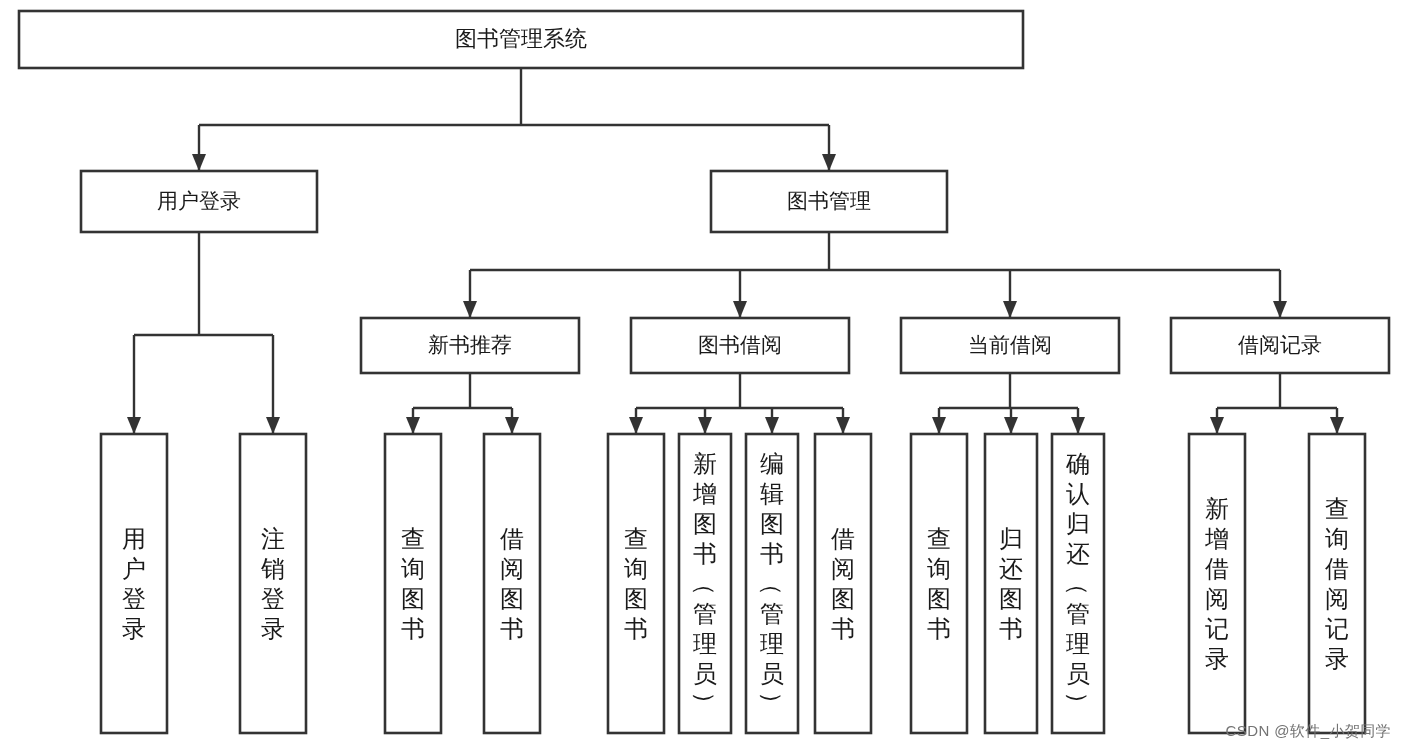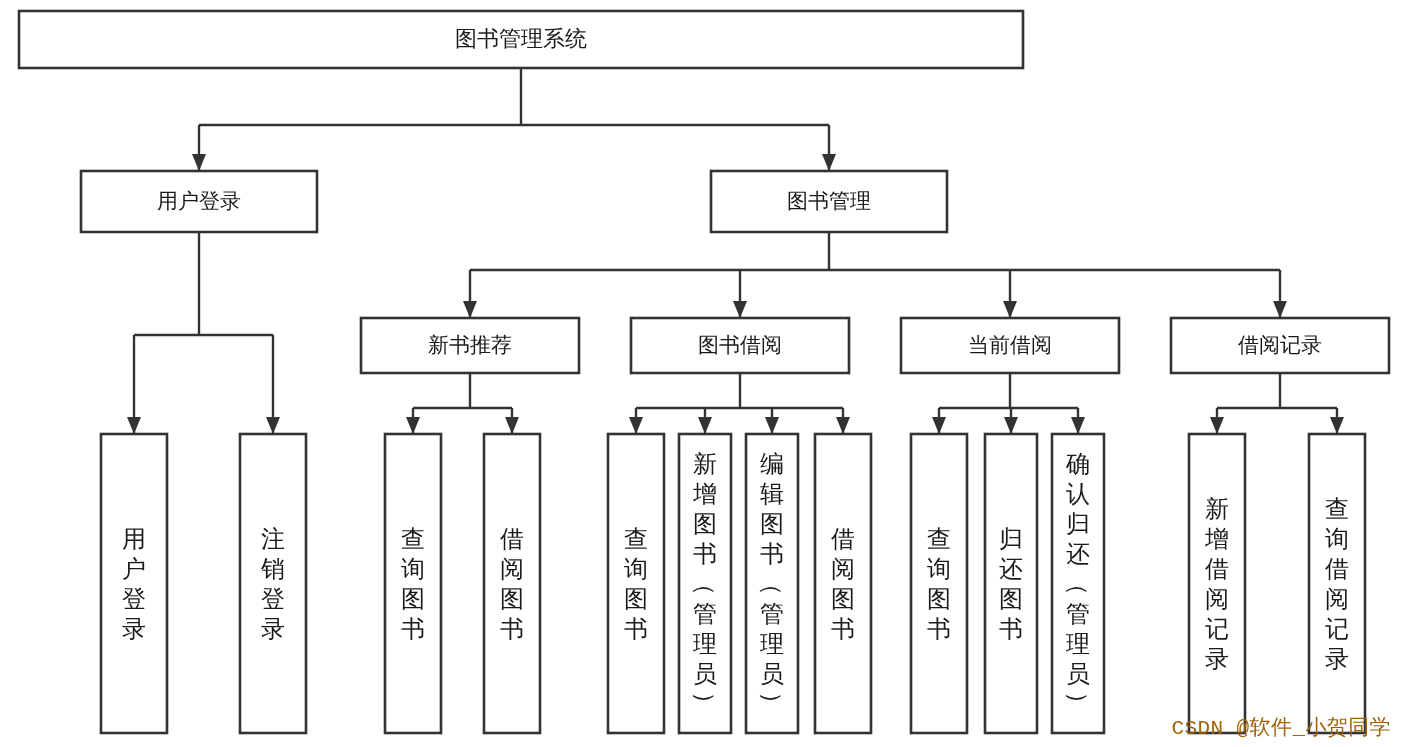--- a/index.html
+++ b/index.html
@@ -54,23 +54,23 @@
   .leaf-label-char {
     fill: #1a1a1a;
     font-family: "Liberation Sans", "DejaVu Sans", sans-serif;
     font-size: 24px;
     text-anchor: middle;
   }
   .watermark-text {
     position: absolute;
     right: 14px;
     bottom: 6px;
-    font-family: Liberation Mono, monospace;
-    font-size: 21px;
-    color: #a16207;
+    font-family: Liberation Sans, sans-serif;
+    font-size: 15px;
+    color: #737373;
     letter-spacing: 0.4px;
     white-space: nowrap;
     user-select: none;
   }
 </style>
 </head>
 <body>
 
 <div id="diagram-root">
 

